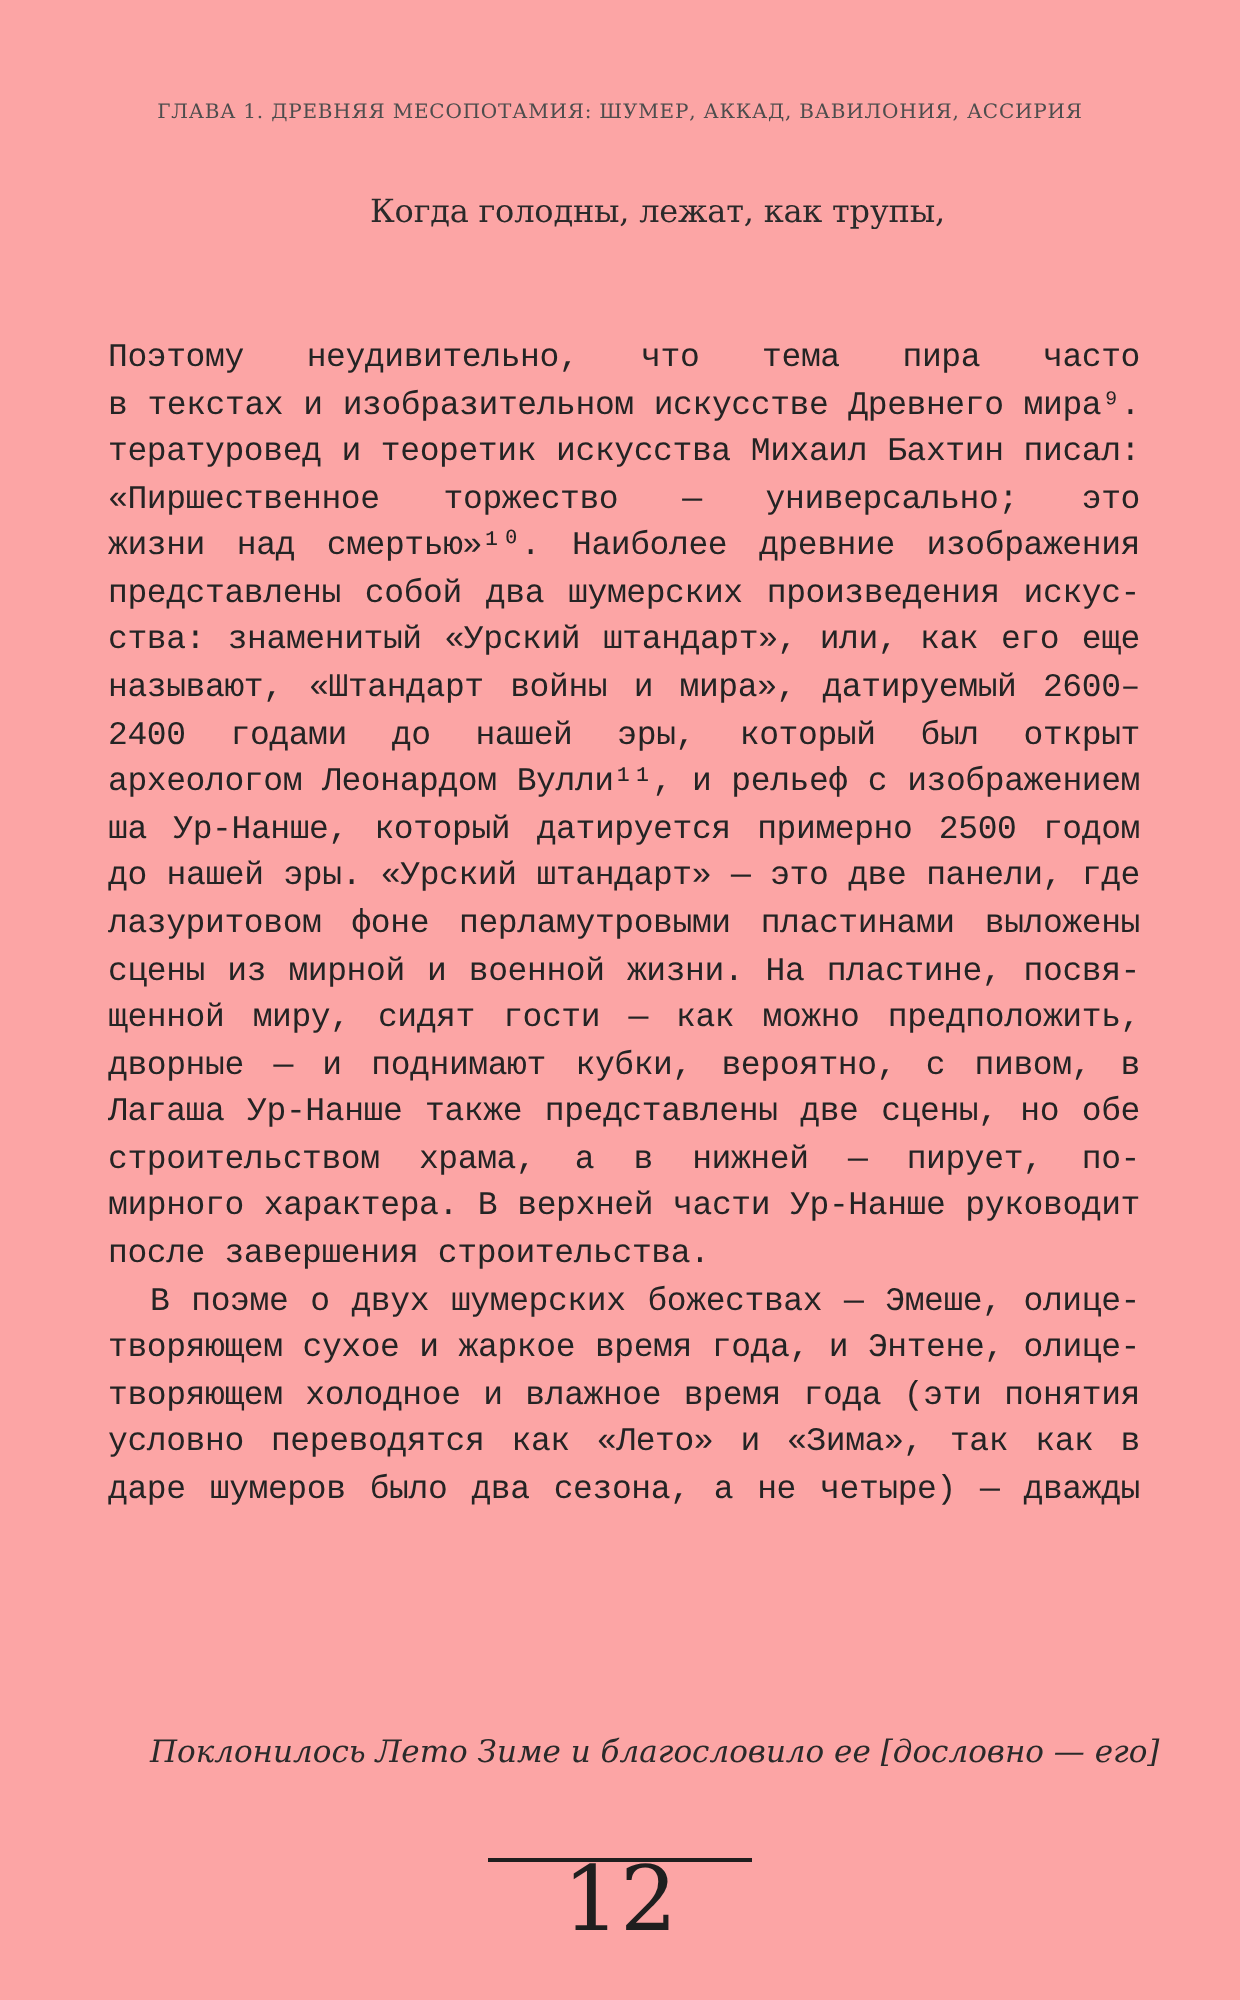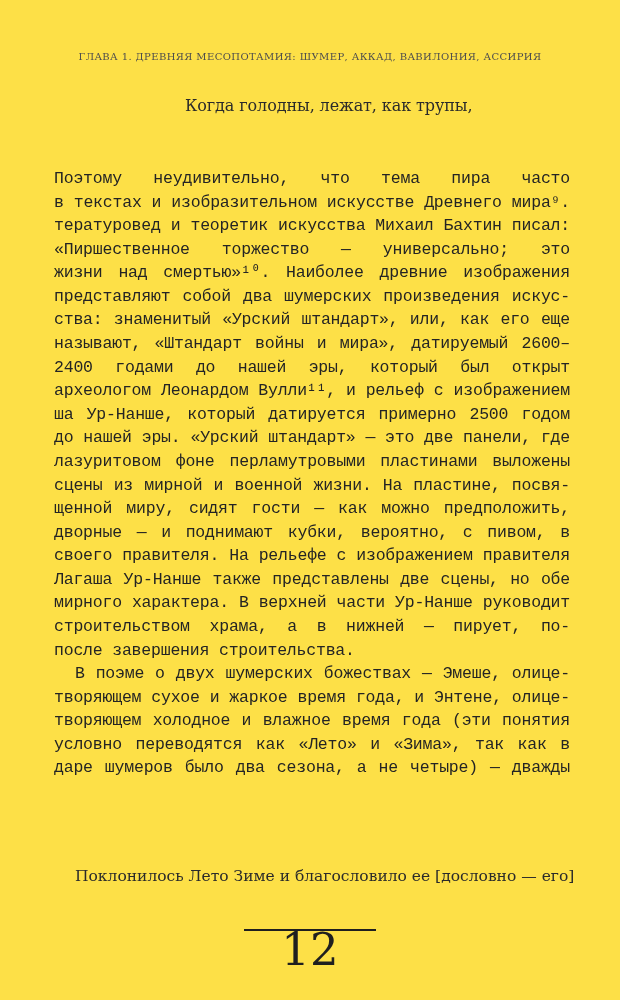--- a/index.html
+++ b/index.html
@@ -4,21 +4,21 @@
 <style>
   html, body { margin: 0; padding: 0; }
   body {
     width: 620px; height: 1000px;
     background: #f6f5f2;
     font-family: "DejaVu Serif", "Liberation Serif", serif;
   }
   .page {
     position: relative;
     width: 620px; height: 1000px;
-    background: #fde047;
+    background: #fca5a5;
     color: #262626;
     overflow: hidden;
   }
   .running-header {
     position: absolute;
     top: 51px; left: 0; right: 0;
     text-align: center;
     font-size: 10px;
     letter-spacing: 0.4px;
     color: #4d4d4d;
@@ -51,20 +51,21 @@
   }
   .para-first .line:last-child { text-align-last: left; }
   .para-second .line:first-child { text-indent: 21px; }
   .block-quote {
     position: absolute;
     top: 862px; left: 75px;
     width: 510px;
     font-size: 15.5px;
     line-height: 28px;
     color: #2a2a2a;
+    font-style: italic;
   }
   .footer-rule {
     position: absolute;
     top: 929px; left: 50%;
     transform: translateX(-50%);
     width: 132px; height: 2px;
     background: #1f1f1f;
   }
   .page-number {
     position: absolute;
@@ -86,35 +87,34 @@
       <div class="eline">Когда голодны, лежат, как трупы,</div>
     </div>
 
   <div class="body-text">
     <div class="para para-first">
         <div class="line">Поэтому неудивительно, что тема пира часто встречается</div>
         <div class="line">в текстах и изобразительном искусстве Древнего мира⁹. Ли-</div>
         <div class="line">тературовед и теоретик искусства Михаил Бахтин писал:</div>
         <div class="line">«Пиршественное торжество — универсально; это торжество</div>
         <div class="line">жизни над смертью»¹⁰. Наиболее древние изображения пира</div>
-        <div class="line">представляют собой два шумерских произведения искус-</div>
+        <div class="line">представлены собой два шумерских произведения искус-</div>
         <div class="line">ства: знаменитый «Урский штандарт», или, как его еще</div>
         <div class="line">называют, «Штандарт войны и мира», датируемый 2600–</div>
         <div class="line">2400 годами до нашей эры, который был открыт английским</div>
         <div class="line">археологом Леонардом Вулли¹¹, и рельеф с изображением</div>
         <div class="line">ша Ур-Нанше, который датируется примерно 2500 годом</div>
         <div class="line">до нашей эры. «Урский штандарт» — это две панели, где на</div>
         <div class="line">лазуритовом фоне перламутровыми пластинами выложены</div>
         <div class="line">сцены из мирной и военной жизни. На пластине, посвя-</div>
         <div class="line">щенной миру, сидят гости — как можно предположить, при-</div>
         <div class="line">дворные — и поднимают кубки, вероятно, с пивом, в честь</div>
-        <div class="line">своего правителя. На рельефе с изображением правителя</div>
         <div class="line">Лагаша Ур-Нанше также представлены две сцены, но обе</div>
+        <div class="line">строительством храма, а в нижней — пирует, по-видимому,</div>
         <div class="line">мирного характера. В верхней части Ур-Нанше руководит</div>
-        <div class="line">строительством храма, а в нижней — пирует, по-видимому,</div>
         <div class="line">после завершения строительства.</div>
       </div>
     <div class="para para-second">
         <div class="line">В поэме о двух шумерских божествах — Эмеше, олице-</div>
         <div class="line">творяющем сухое и жаркое время года, и Энтене, олице-</div>
         <div class="line">творяющем холодное и влажное время года (эти понятия</div>
         <div class="line">условно переводятся как «Лето» и «Зима», так как в кален-</div>
         <div class="line">даре шумеров было два сезона, а не четыре) — дважды го-</div>
       </div>
   </div>

